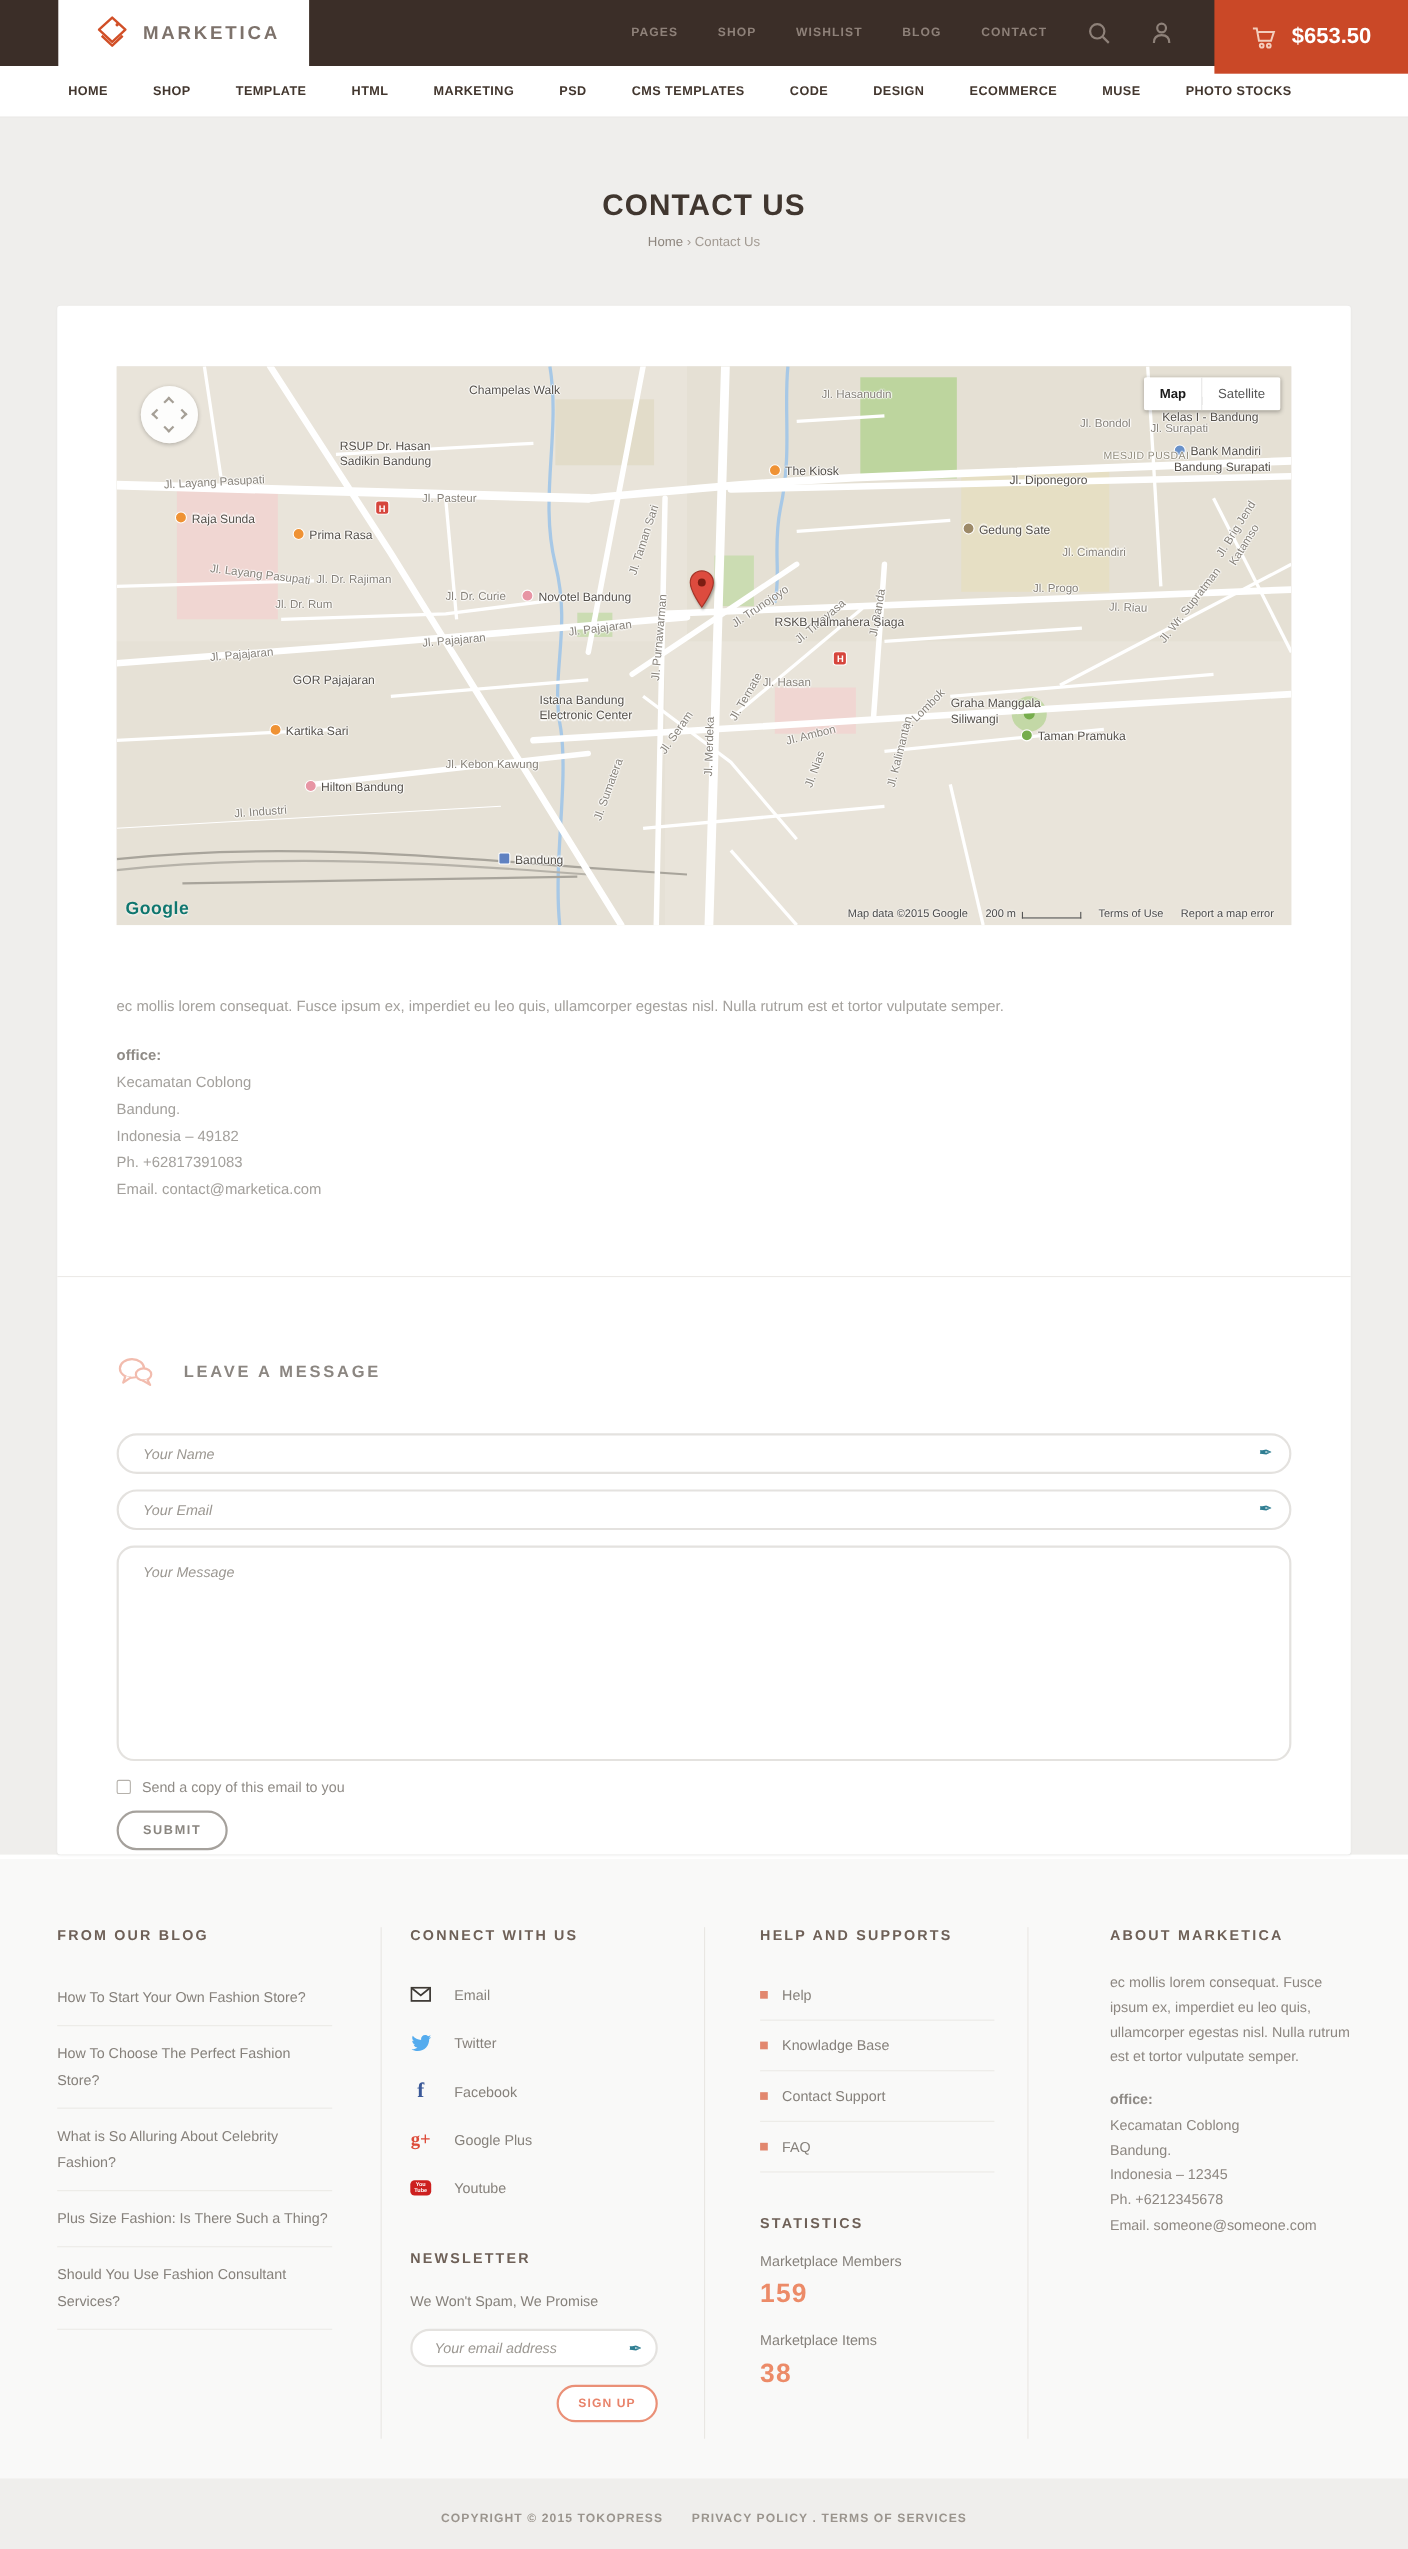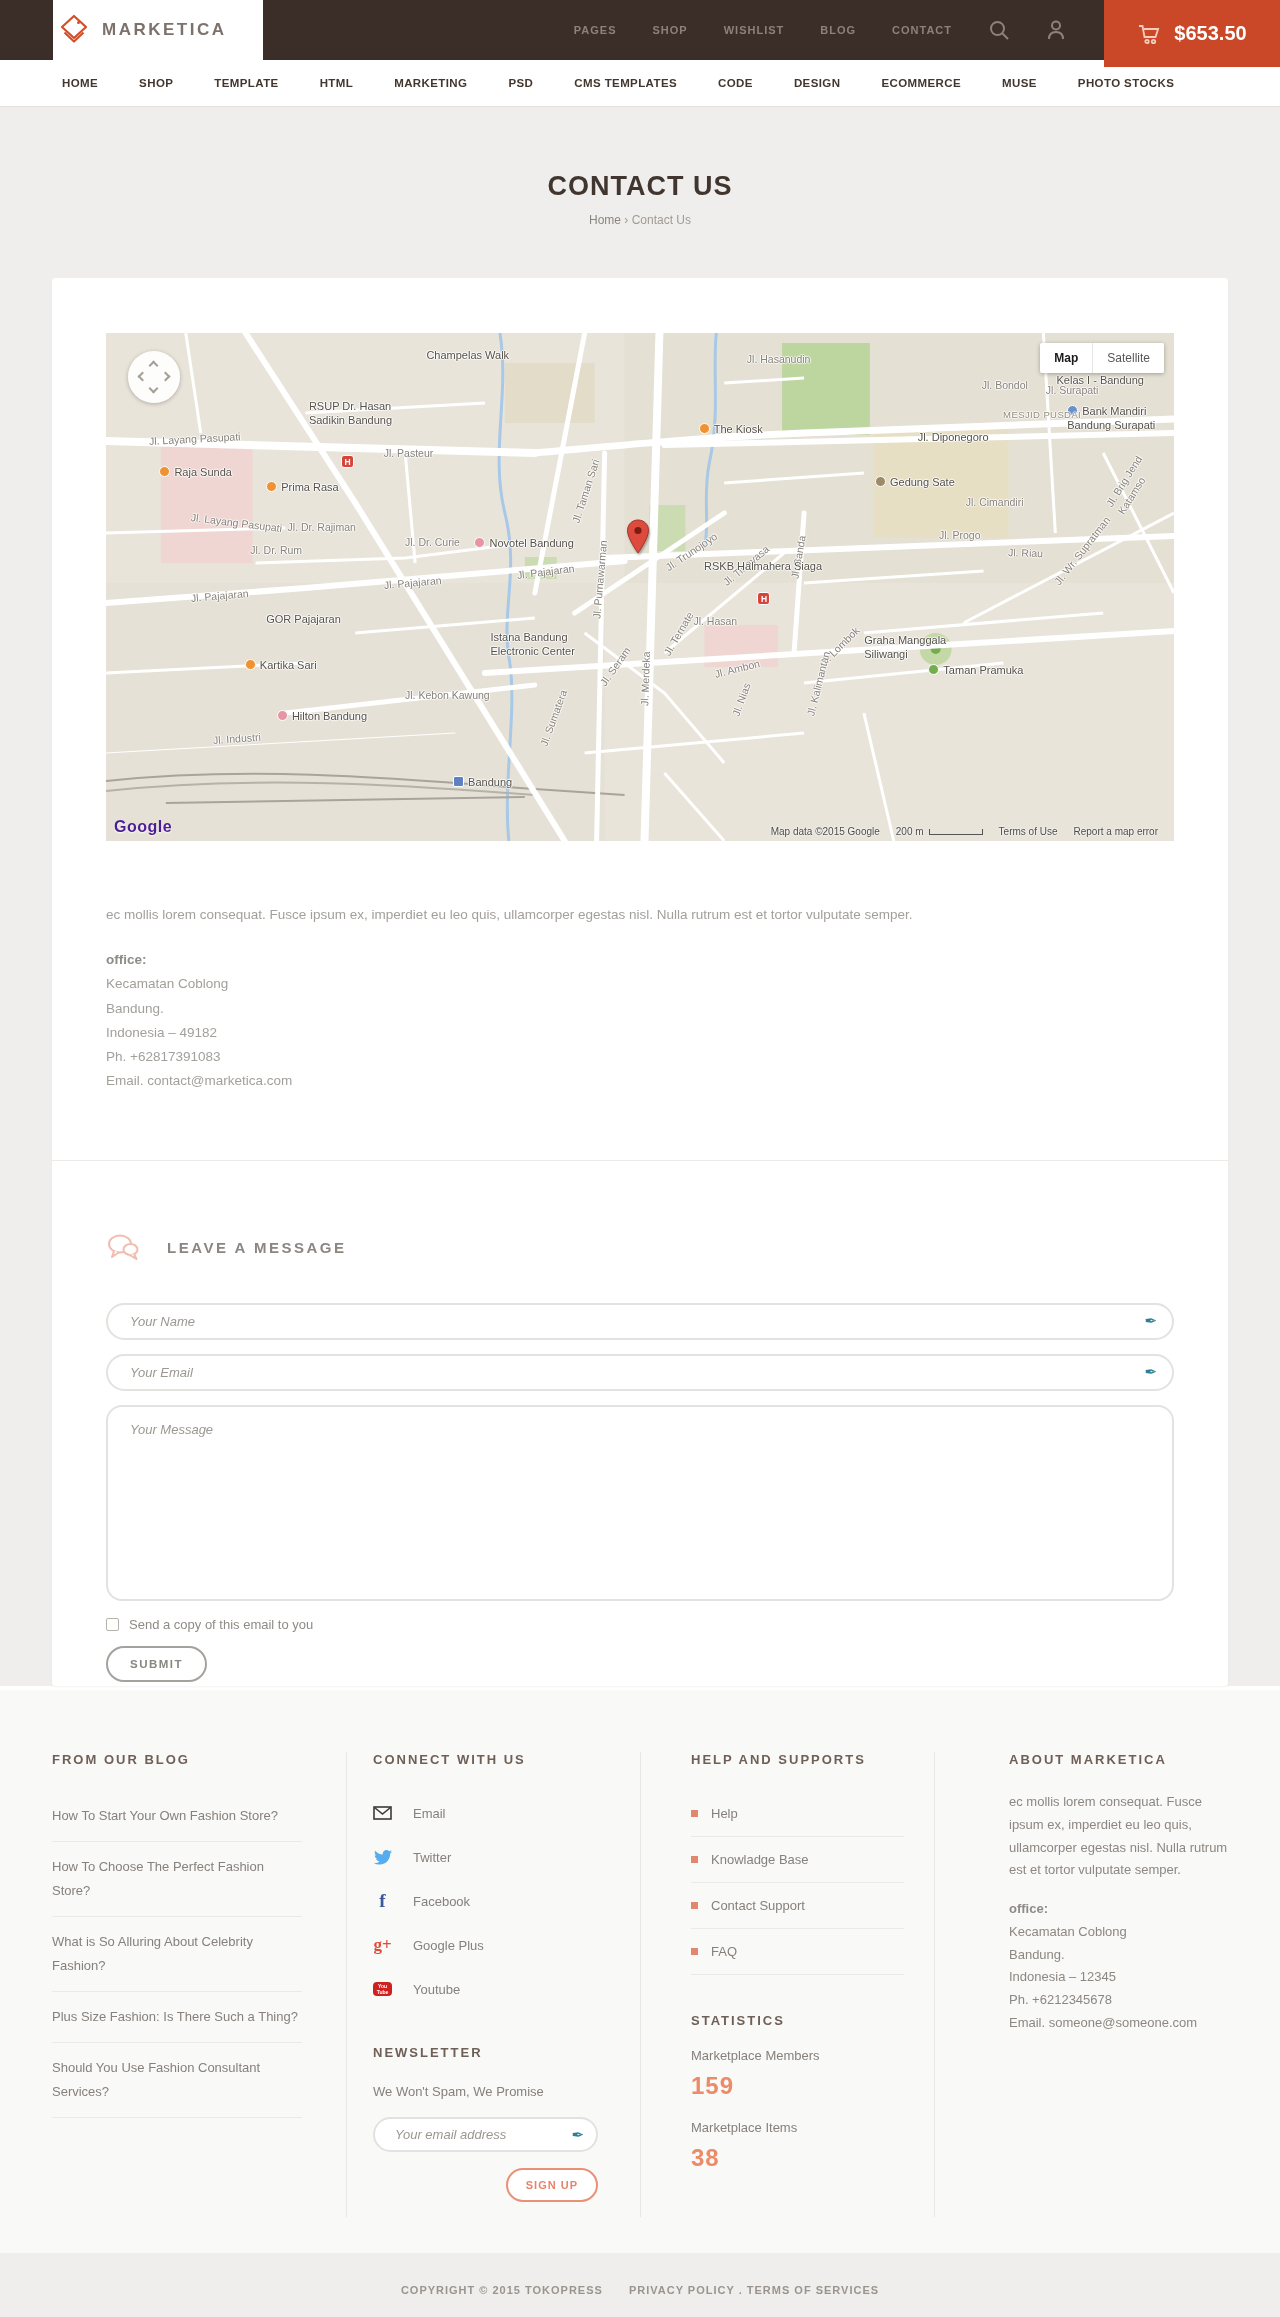--- a/index.html
+++ b/index.html
@@ -6,21 +6,21 @@
   html,body { margin:0; padding:0; }
   body {
     width:1280px; background:#fff;
     font-family:"Liberation Sans", sans-serif;
     color:#86817b;
   }
   a { text-decoration:none; }
 
   
   .header { height:60px; background:#3b2e28; display:flex; align-items:stretch; position:relative; z-index:5; }
-  .logo-box { width:210px; margin-left:53px; background:#fff; display:flex; align-items:center; gap:13px; padding-left:6px; }
+  .logo-box { width:228px; margin-left:53px; background:#fff; display:flex; align-items:center; gap:13px; padding-left:34px; }
   .brand { font-size:17px; font-weight:bold; letter-spacing:2.5px; color:#7d726b; }
   .header-nav { display:flex; align-items:center; gap:36px; margin-left:auto; padding-right:8px; }
   .header-nav a { color:#8e8179; font-size:11px; font-weight:bold; letter-spacing:1px; }
   .hicon { display:flex; align-items:center; cursor:pointer; }
   .cart { height:67px; width:176px; margin-left:30px; background:#ca4827; display:flex; align-items:center; justify-content:center; gap:13px; color:#fff; font-size:20px; font-weight:bold; cursor:pointer; }
 
   
   .menubar { height:47px; background:#fff; border-bottom:1px solid #e3e1de; display:flex; align-items:center; padding:0 58px 0 62px; }
   .menubar a { color:#42362e; font-size:11.5px; font-weight:bold; letter-spacing:.4px; margin-right:41px; }
 
@@ -61,21 +61,21 @@
   .pan-up    { left:22px; top:11px;  transform:rotate(-45deg); }
   .pan-down  { left:22px; bottom:11px; transform:rotate(135deg); }
   .pan-left  { left:11px; top:22px;  transform:rotate(-135deg); }
   .pan-right { right:11px; top:22px; transform:rotate(45deg); }
   .map-type { position:absolute; right:10px; top:10px; display:flex; box-shadow:0 1px 4px rgba(0,0,0,.3); font-size:12px; border-radius:2px; overflow:hidden; }
   .map-btn { background:#fff; padding:8px 14px; color:#565656; cursor:pointer; }
   .map-btn.active { font-weight:bold; color:#1a1a1a; border-right:1px solid #e6e6e6; }
   .map-attrib { position:absolute; right:16px; bottom:4px; display:flex; gap:16px; align-items:center;
     font-size:10px; color:#4a4a4a; text-shadow:0 0 2px #fff,0 0 2px #fff; }
   .scalebar { width:54px; height:6px; border:1px solid #555; border-top:none; margin-left:5px; display:inline-block; }
-  .google-logo { position:absolute; left:8px; bottom:5px; font-size:16px; font-weight:bold; color:#4c1d95;
+  .google-logo { position:absolute; left:8px; bottom:5px; font-size:16px; font-weight:bold; color:#0f766e;
     letter-spacing:.5px; text-shadow:0 1px 2px #fff; }
 
   
   .intro { margin-top:66px; font-size:13.5px; color:#a3a09c; }
   .office { margin-top:26px; font-size:13.5px; color:#a3a09c; line-height:1.8; }
   .office-label { color:#8f8b86; font-weight:bold; }
 
   
   .form-section { margin:66px -54px 0; border-top:1px solid #eceae7; padding:72px 54px 0; }
   .form-head { display:flex; align-items:center; gap:27px; }

